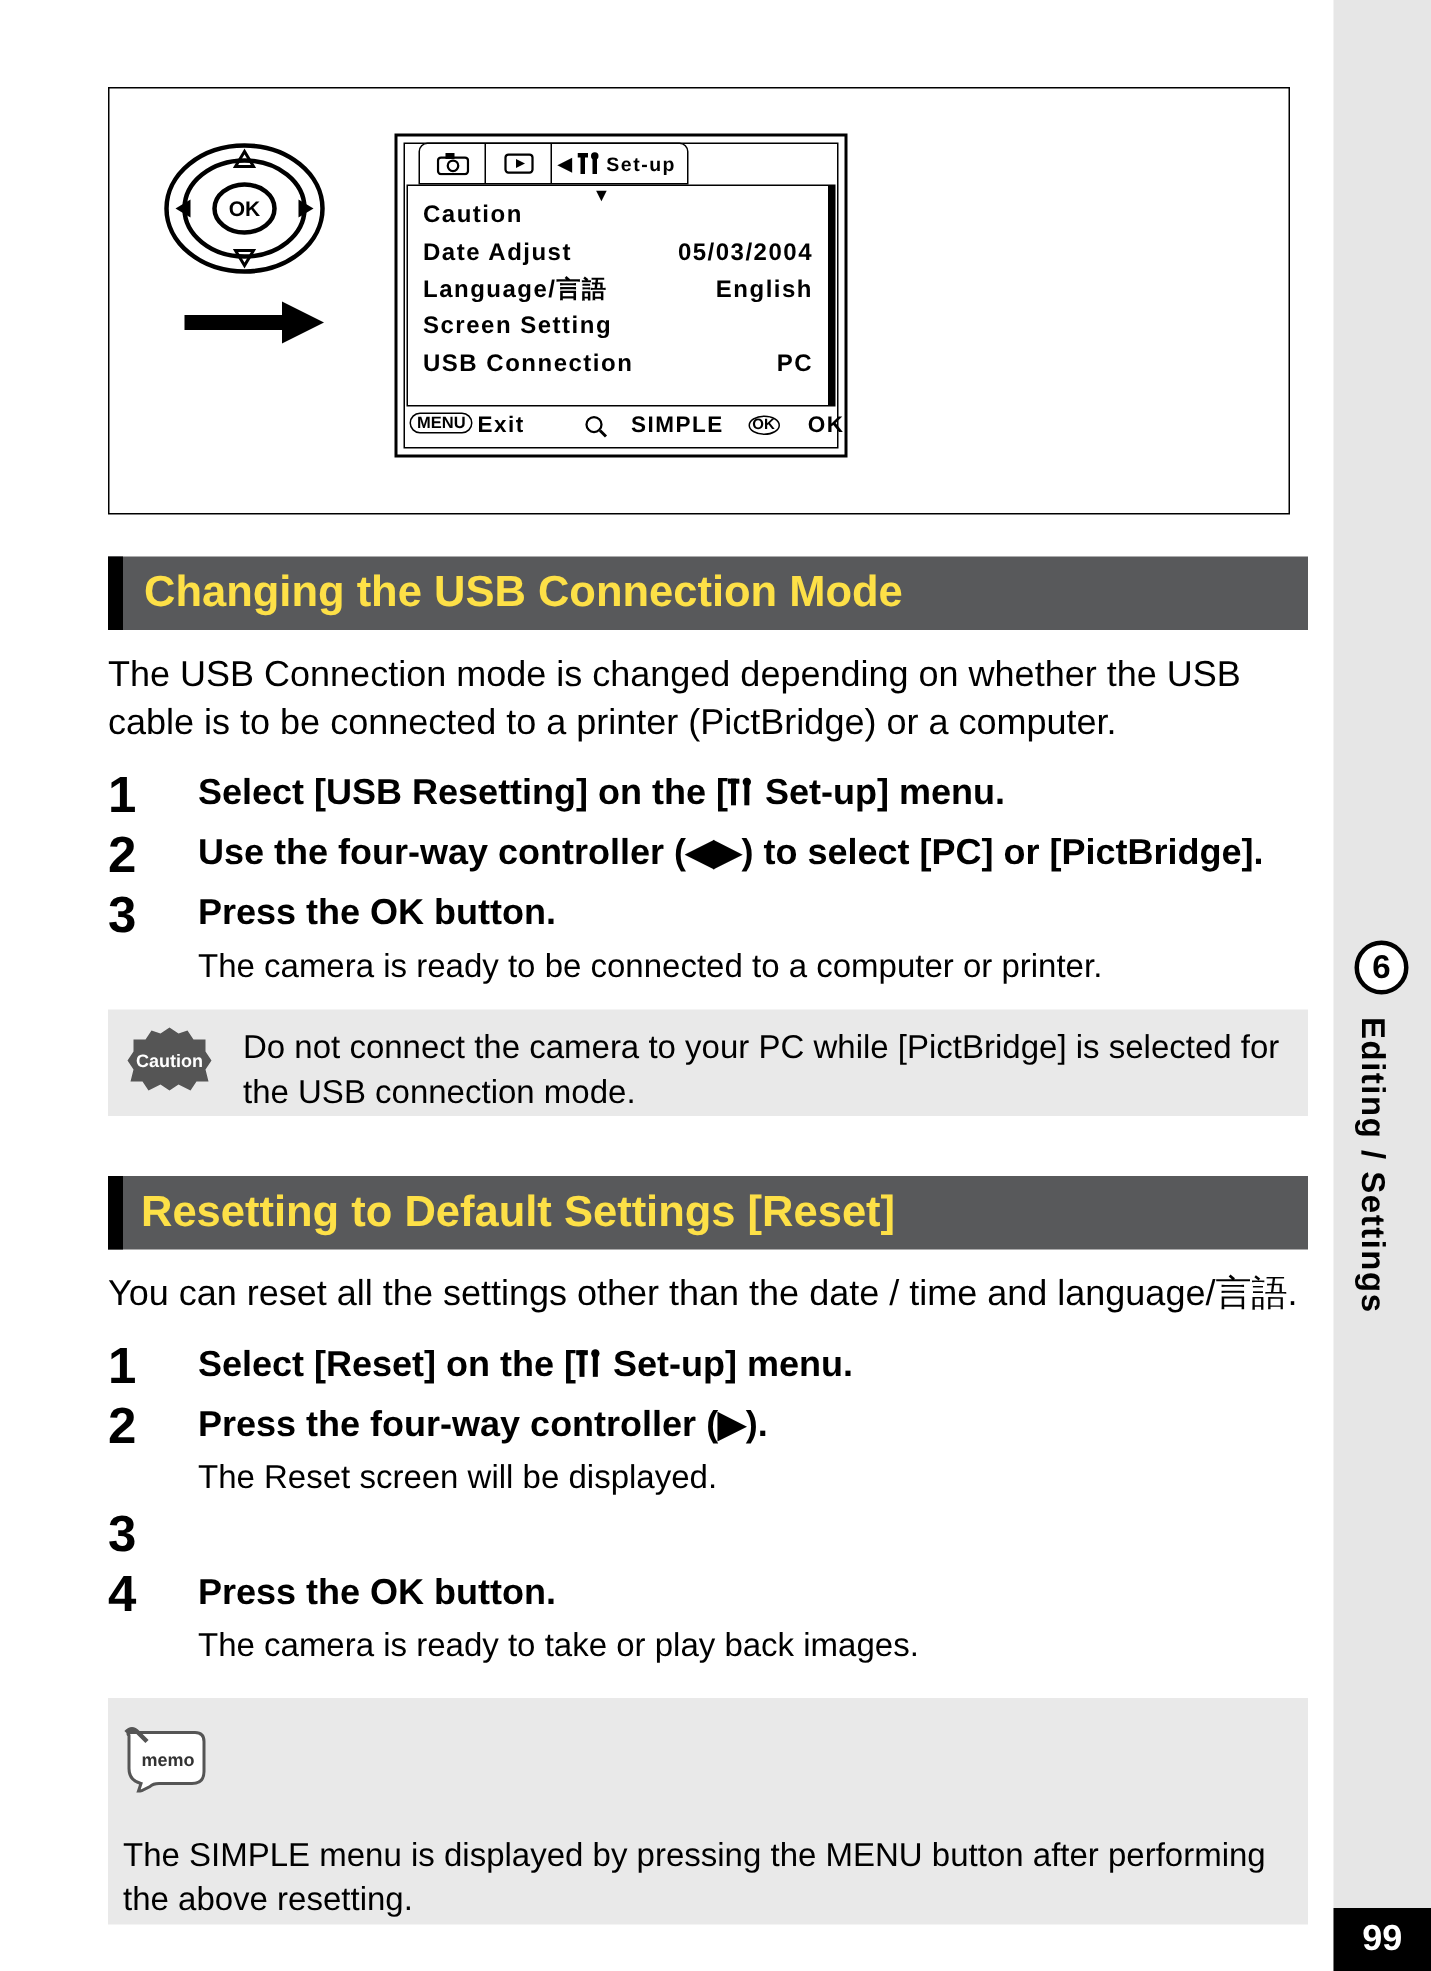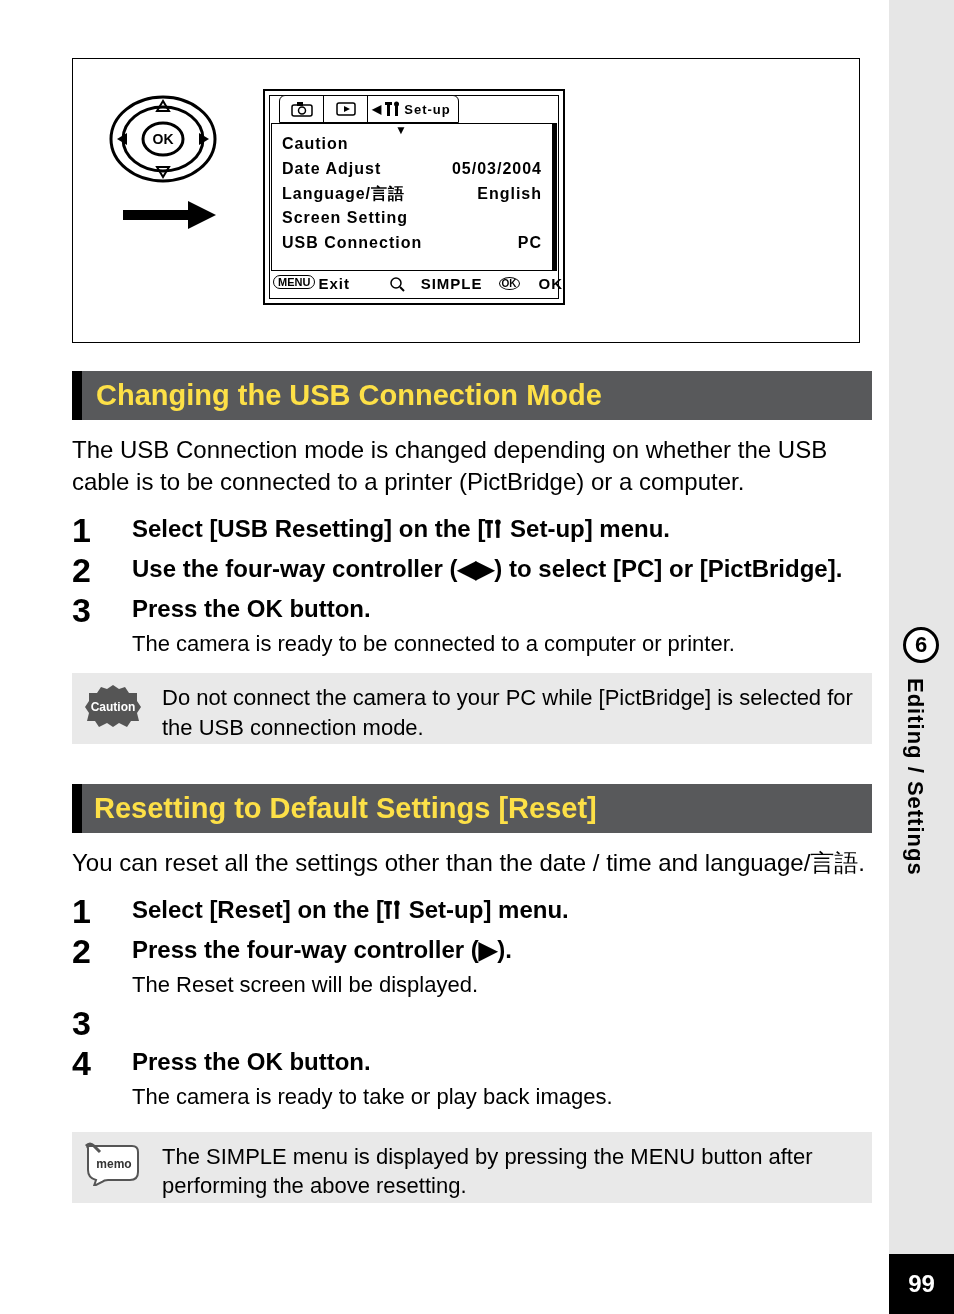--- a/index.html
+++ b/index.html
@@ -1,19 +1,19 @@
 <!DOCTYPE html>
 <html><head>
 <meta charset="utf-8">
 <style>
   * { box-sizing: border-box; margin: 0; padding: 0; }
   html, body { width: 954px; height: 1314px; font-family: Arial, Helvetica, sans-serif; background: #fff; color: #000; }
   .page { position: relative; width: 954px; height: 1314px; }
   .right-strip { position: absolute; top: 0; right: 0; width: 65px; height: 1314px; background: #e6e6e6; }
-  .page-num-box { position: absolute; bottom: 0; right: 0; width: 65px; height: 60px; background: #000; color: #fff; display: flex; align-items: center; justify-content: center; font-weight: bold; font-size: 24px; }
+  .page-num-box { position: absolute; bottom: 0; right: 0; width: 65px; height: 42px; background: #000; color: #fff; display: flex; align-items: center; justify-content: center; font-weight: bold; font-size: 24px; }
   .section-circle { position: absolute; top: 627px; right: 15px; width: 36px; height: 36px; border: 3px solid #000; border-radius: 50%; background: #fff; display: flex; align-items: center; justify-content: center; font-size: 22px; font-weight: bold; }
   .section-label { position: absolute; top: 678px; right: 26px; writing-mode: vertical-rl; font-size: 22px; font-weight: bold; letter-spacing: 1px; }
 
   .content { position: absolute; left: 72px; top: 58px; width: 800px; }
 
   
   .illus-box { width: 788px; height: 285px; border: 1.5px solid #000; padding: 14px 16px; position: relative; }
   .dpad-wrap { position: absolute; left: 30px; top: 30px; width: 130px; }
   .dpad { width: 120px; height: 100px; }
   .arrow-down { margin-top: 6px; text-align: center; }
@@ -223,21 +223,21 @@
       </div>
       <div class="step">
         <div class="step-num">4</div>
         <div class="step-body">
           <div class="step-title">Press the OK button.</div>
           <div class="step-sub">The camera is ready to take or play back images.</div>
         </div>
       </div>
     </div>
 
-    <div class="note-row" style="margin-top:20px;">
+    <div class="note-row" style="margin-top:20px;flex-direction:column;">
       <div class="badge memo-badge">
         <svg viewBox="0 0 58 44">
           <path d="M4 6 Q2 4 6 4 L48 4 Q54 4 54 10 L54 30 Q54 38 46 38 L24 38 Q20 38 18 40 L10 44 L12 38 Q4 36 4 28 Z" fill="#fff" stroke="#555" stroke-width="2"></path>
           <path d="M2 4 Q6 0 10 4 L16 10" fill="none" stroke="#555" stroke-width="3"></path>
           <text x="30" y="26" font-size="12" text-anchor="middle" font-weight="bold" fill="#333">memo</text>
         </svg>
       </div>
       <div class="note-text">The SIMPLE menu is displayed by pressing the MENU button after performing the above resetting.</div>
     </div>
 

